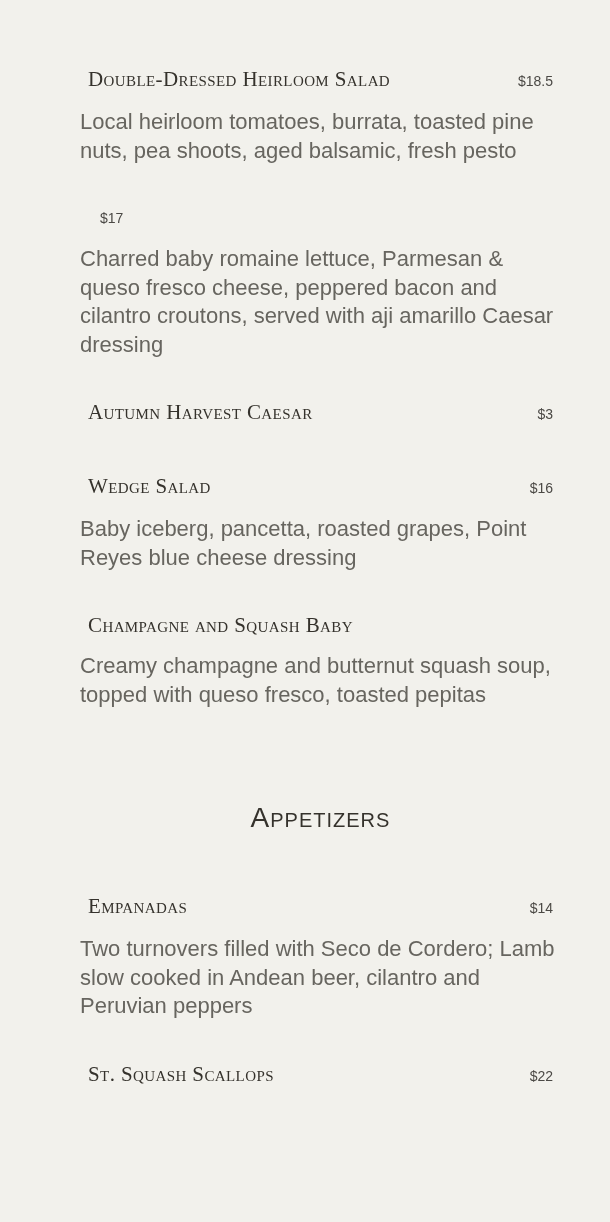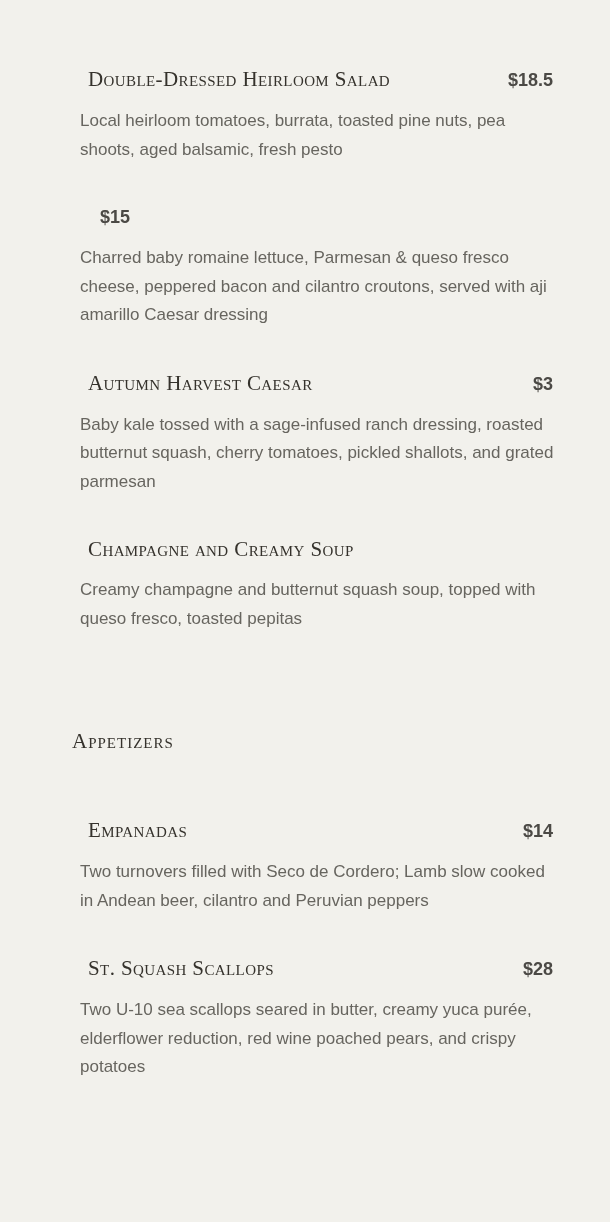--- a/index.html
+++ b/index.html
@@ -8,57 +8,56 @@
     height: 1222px;
     overflow: hidden;
   }
   body {
     background: #f2f1ec;
     font-family: "Liberation Sans", sans-serif;
     padding: 36px 33px 0 32px;
   }
   .menu-section { }
   .section-heading {
-    font-family: Liberation Serif, serif;
+    font-family: Liberation Sans, sans-serif;
     font-variant: small-caps;
-    font-size: 21px;
+    font-size: 28px;
     line-height: 33px;
     letter-spacing: 1px;
     color: #35322c;
-    text-align: left;
+    text-align: center;
     font-weight: 400;
     margin-top: 92px;
     margin-bottom: 53px;
   }
   .menu-item { margin-bottom: 34px; }
   .item-head {
     display: flex;
     justify-content: space-between;
     align-items: baseline;
   }
   .item-name {
     font-family: "Liberation Serif", "DejaVu Serif", serif;
     font-variant: small-caps;
     font-weight: 400;
     font-size: 21px;
     line-height: 22px;
     letter-spacing: 0.4px;
     color: #35322c;
   }
   .item-price {
-    font-size: 18px;
+    font-size: 14px;
     line-height: 22px;
     color: #4b4945;
     white-space: nowrap;
     padding-left: 12px;
-    font-weight: bold;
   }
   .item-desc {
     margin-top: 8px;
-    font-size: 17px;
+    font-size: 22px;
     line-height: 28.5px;
     color: #67655f;
     max-width: 523px;
   }
 </style>
 </head>
 <body>
 
 <main>
 
@@ -67,37 +66,43 @@
     <div class="menu-item">
       <div class="item-head">
         <h3 class="item-name">Double-Dressed Heirloom Salad</h3>
         <span class="item-price">$18.5</span>
       </div>
       <p class="item-desc">Local heirloom tomatoes, burrata, toasted pine nuts, pea shoots, aged balsamic, fresh pesto</p>
     </div>
 
     <div class="menu-item">
       <div class="item-head">
-        <span class="item-price">$15</span>
+        <span class="item-price">$17</span>
       </div>
       <p class="item-desc">Charred baby romaine lettuce, Parmesan &amp; queso fresco cheese, peppered bacon and cilantro croutons, served with aji amarillo Caesar dressing</p>
     </div>
 
     <div class="menu-item">
       <div class="item-head">
         <h3 class="item-name">Autumn Harvest Caesar</h3>
         <span class="item-price">$3</span>
       </div>
-      <p class="item-desc">Baby kale tossed with a sage-infused ranch dressing, roasted butternut squash, cherry tomatoes, pickled shallots, and grated parmesan</p>
     </div>
-
 
     <div class="menu-item">
       <div class="item-head">
-        <h3 class="item-name">Champagne and Creamy Soup</h3>
+        <h3 class="item-name">Wedge Salad</h3>
+        <span class="item-price">$16</span>
+      </div>
+      <p class="item-desc">Baby iceberg, pancetta, roasted grapes, Point Reyes blue cheese dressing</p>
+    </div>
+
+    <div class="menu-item">
+      <div class="item-head">
+        <h3 class="item-name">Champagne and Squash Baby</h3>
       </div>
       <p class="item-desc">Creamy champagne and butternut squash soup, topped with queso fresco, toasted pepitas</p>
     </div>
 
   </section>
 
   <section class="menu-section">
 
     <h2 class="section-heading">Appetizers</h2>
 
@@ -106,20 +111,19 @@
       <div class="item-head">
         <h3 class="item-name">Empanadas</h3>
         <span class="item-price">$14</span>
       </div>
       <p class="item-desc">Two turnovers filled with Seco de Cordero; Lamb slow cooked in Andean beer, cilantro and Peruvian peppers</p>
     </div>
 
     <div class="menu-item">
       <div class="item-head">
         <h3 class="item-name">St. Squash Scallops</h3>
-        <span class="item-price">$28</span>
+        <span class="item-price">$22</span>
       </div>
-      <p class="item-desc">Two U-10 sea scallops seared in butter, creamy yuca purée, elderflower reduction, red wine poached pears, and crispy potatoes</p>
     </div>
 
   </section>
 
 </main>
 
 </body></html>

